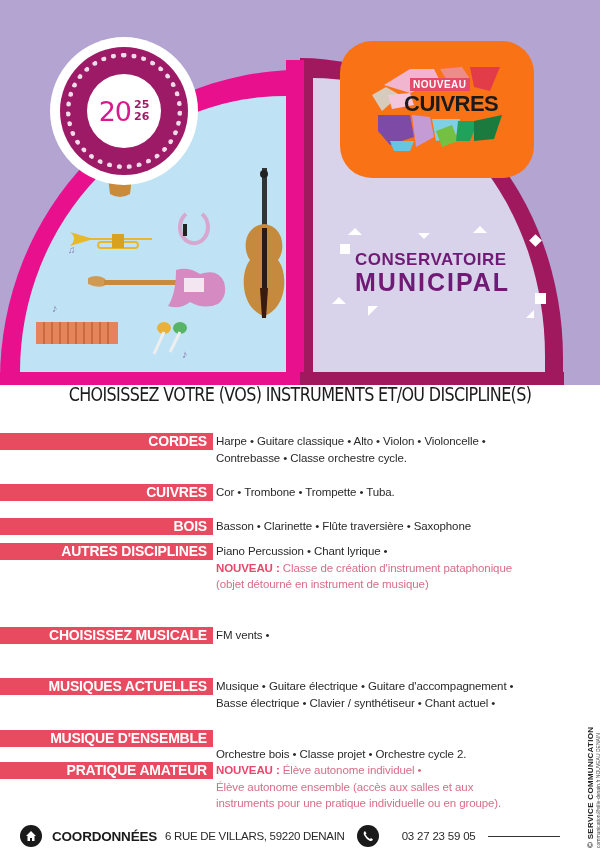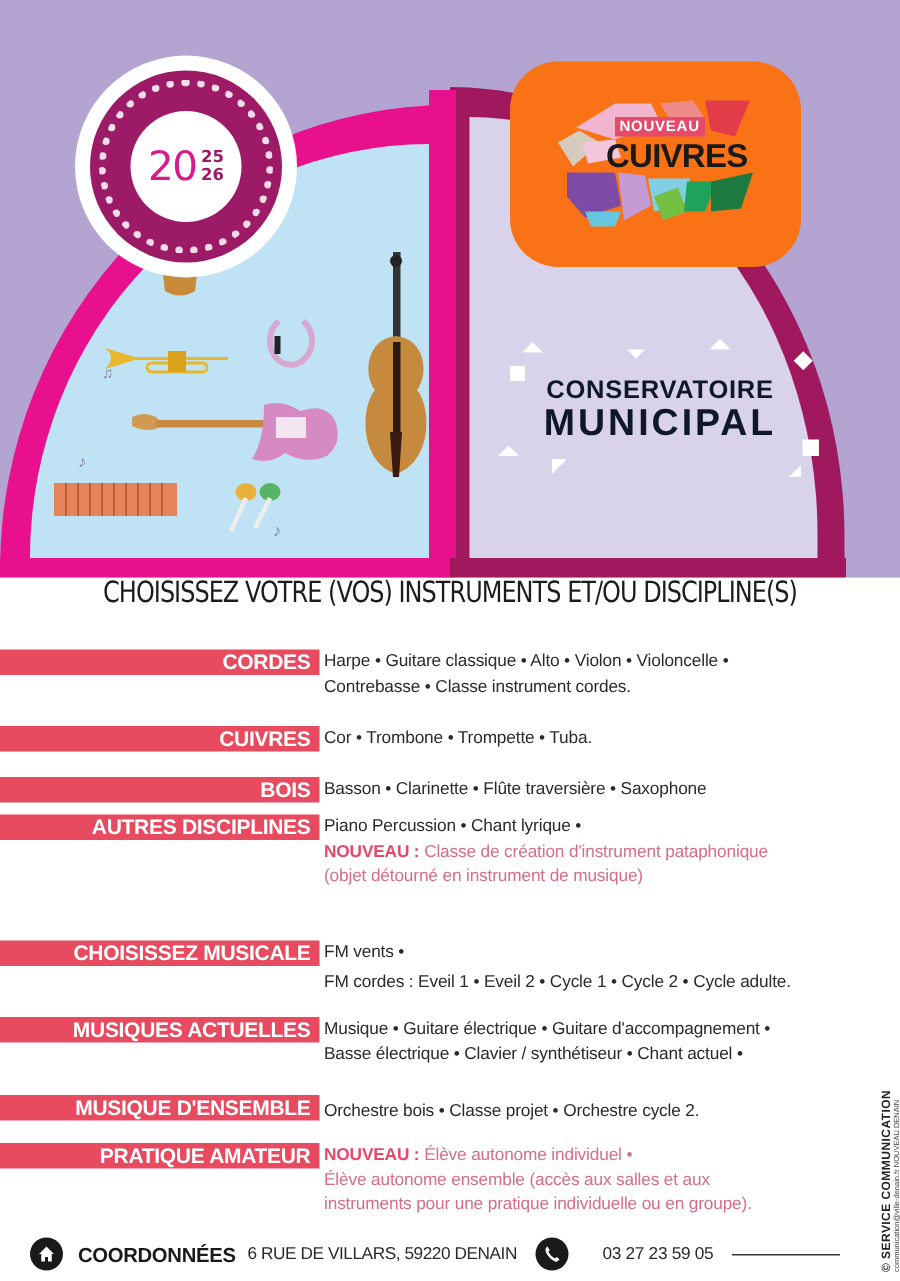--- a/index.html
+++ b/index.html
@@ -25,21 +25,21 @@
   .year-big { font-family: "DejaVu Sans", sans-serif; font-size: 27px; color: #d81b8c; letter-spacing: -1px; }
   .year-small { display: flex; flex-direction: column; margin-left: 3px; font-family: "DejaVu Sans", sans-serif; font-size: 11px; font-weight: bold; color: #9c1a66; line-height: 12px; }
 
   
   .logo-card { position: absolute; left: 340px; top: 41px; width: 194px; height: 137px; border-radius: 32px; background: #f97316; }
   .logo-mosaic { position: absolute; left: 30px; top: 24px; width: 134px; height: 88px; }
   .logo-nouveau { position: absolute; left: 97px; top: 81px; background: #e64a6a; color: #fff; font-size: 10px; font-weight: bold; padding: 1px 3px; letter-spacing: 0.5px; }
   .logo-denain { position: absolute; left: 95px; top: 94px; font-size: 22px; font-weight: bold; color: #1a1a1a; letter-spacing: -0.5px; }
 
   
-  .cons-text { position: absolute; left: 355px; top: 250px; color: #0f172a; text-align: center; width: 170px; }
+  .cons-text { position: absolute; left: 355px; top: 250px; color: #701a75; text-align: left; width: 170px; }
   .cons-line1 { font-size: 17px; font-weight: bold; letter-spacing: 0.5px; }
   .cons-line2 { font-size: 25px; font-weight: bold; letter-spacing: 2px; margin-top: -2px; }
   .tri { position: absolute; width: 0; height: 0; }
   .sq { position: absolute; background: #fff; }
 
   
   .inst { position: absolute; }
 
   
   .headline { position: absolute; left: 0; top: 383px; width: 600px; text-align: center; font-family: "DejaVu Sans", sans-serif; font-size: 19.5px; color: #1c1c1c; letter-spacing: -0.8px; transform: scaleX(0.82); transform-origin: center; white-space: nowrap; }
@@ -169,21 +169,21 @@
   <div class="tri" style="left:368px;top:306px;border-right:10px solid transparent;border-top:10px solid #fff;"></div>
   <div class="tri" style="left:526px;top:310px;border-left:8px solid transparent;border-bottom:8px solid #fff;"></div>
 </div>
 
 <div class="headline">CHOISISSEZ VOTRE (VOS) INSTRUMENTS ET/OU DISCIPLINE(S)</div>
 
 <div class="row" style="top:433px;">
   <div class="row-label">CORDES</div>
   <div class="row-text">
     <div>Harpe • Guitare classique • Alto • Violon • Violoncelle •</div>
-    <div>Contrebasse • Classe instrument cordes.</div>
+    <div>Contrebasse • Classe orchestre cycle.</div>
   </div>
 </div>
 
 <div class="row" style="top:484px;">
   <div class="row-label">CUIVRES</div>
   <div class="row-text">
     <div>Cor • Trombone • Trompette • Tuba.</div>
   </div>
 </div>
 
@@ -200,36 +200,35 @@
     <div>Piano Percussion • Chant lyrique •</div>
     <div><span class="nouveau">NOUVEAU :</span> <span class="pink-text">Classe de création d'instrument pataphonique</span></div>
     <div class="pink-text">(objet détourné en instrument de musique)</div>
   </div>
 </div>
 
 <div class="row" style="top:627px;">
   <div class="row-label">CHOISISSEZ MUSICALE</div>
   <div class="row-text">
     <div>FM vents •</div>
-    <div style="margin-top:3px;">FM cordes : Eveil 1 • Eveil 2 • Cycle 1 • Cycle 2 • Cycle adulte.</div>
   </div>
 </div>
 
 <div class="row" style="top:678px;">
   <div class="row-label">MUSIQUES ACTUELLES</div>
   <div class="row-text">
     <div>Musique • Guitare électrique • Guitare d'accompagnement •</div>
     <div>Basse électrique • Clavier / synthétiseur • Chant actuel •</div>
   </div>
 </div>
 
 <div class="row" style="top:730px;">
   <div class="row-label">MUSIQUE D'ENSEMBLE</div>
   <div class="row-text">
-    <div style="margin-top:3px;">Orchestre bois • Classe projet • Orchestre cycle 2.</div>
+    <div style="margin-top:16px;">Orchestre bois • Classe projet • Orchestre cycle 2.</div>
   </div>
 </div>
 
 <div class="row" style="top:762px;">
   <div class="row-label">PRATIQUE AMATEUR</div>
   <div class="row-text">
     <div><span class="nouveau">NOUVEAU :</span> <span class="pink-text">Élève autonome individuel •</span></div>
     <div class="pink-text">Élève autonome ensemble (accès aux salles et aux</div>
     <div class="pink-text">instruments pour une pratique individuelle ou en groupe).</div>
   </div>

